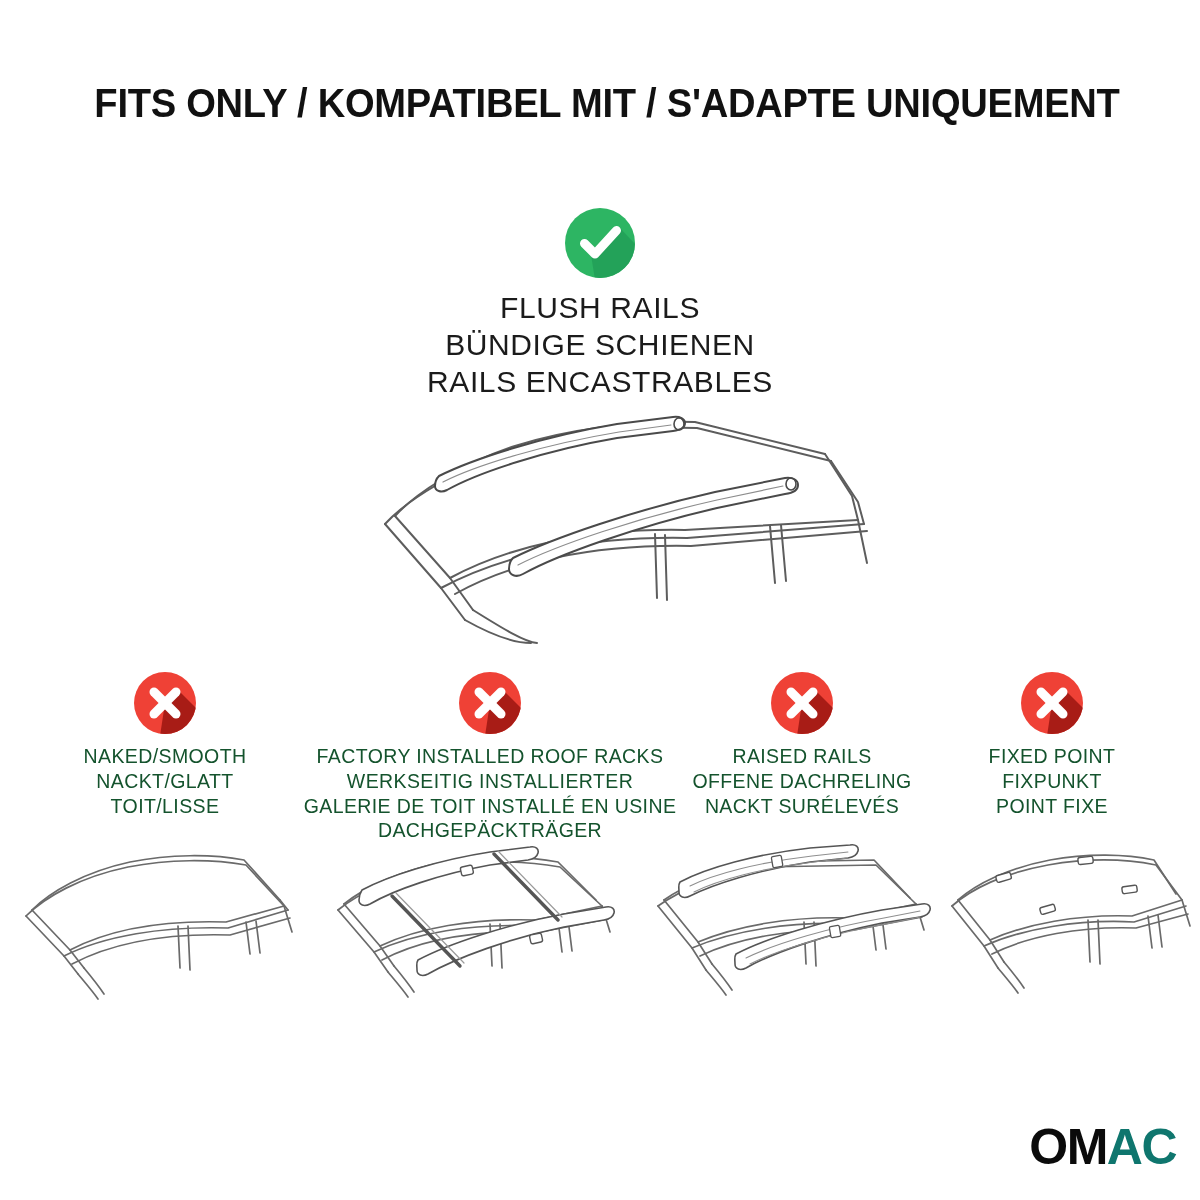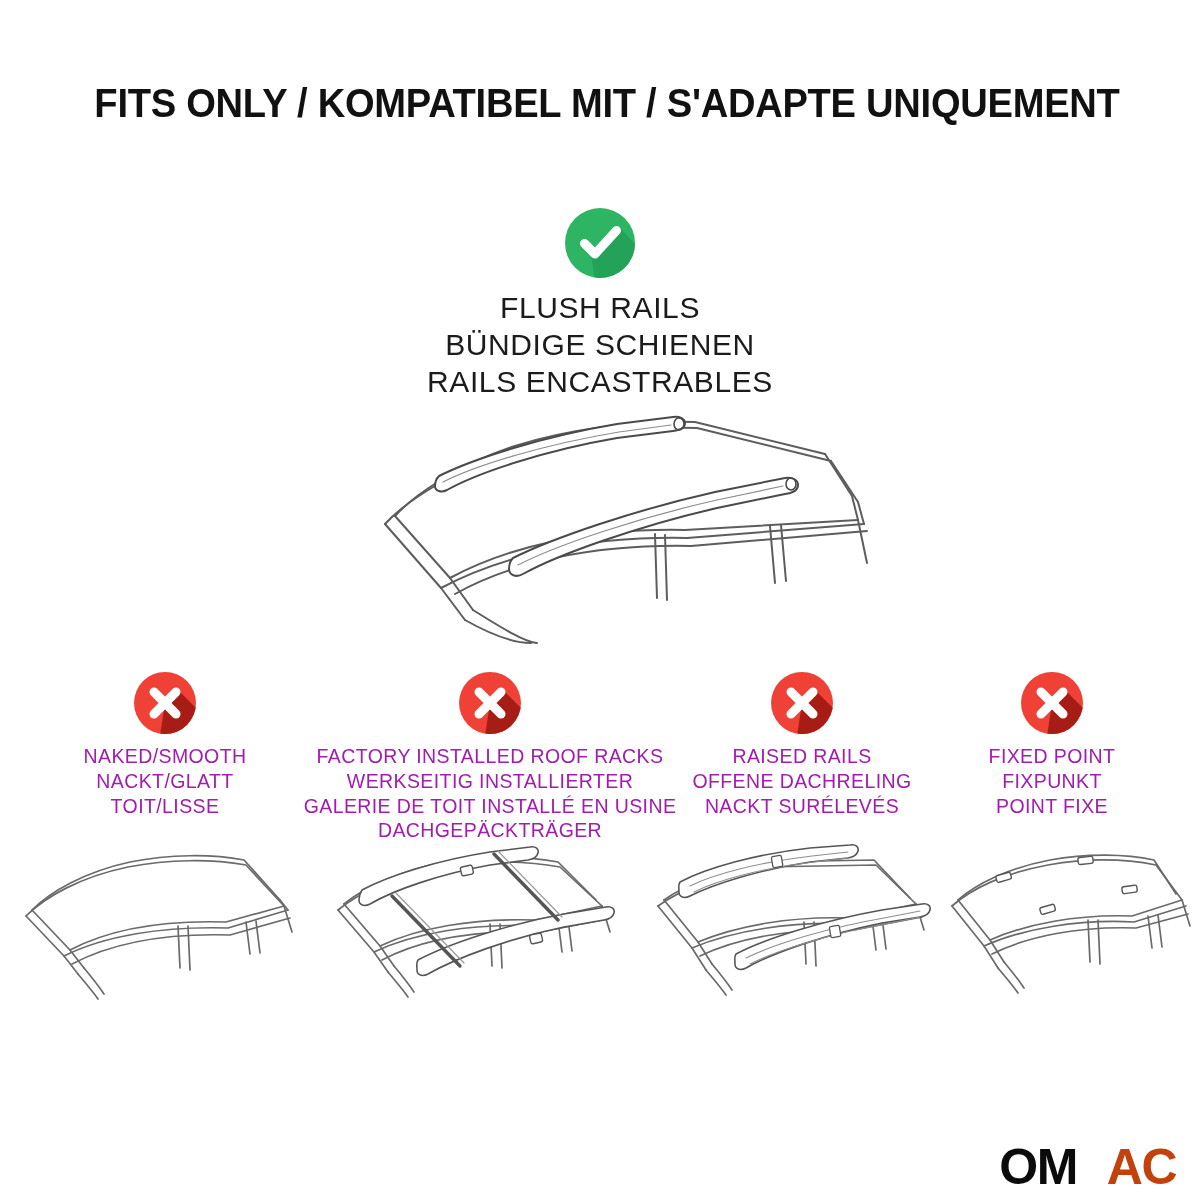--- a/index.html
+++ b/index.html
@@ -86,21 +86,21 @@
   .bad-item {
     position: absolute;
     text-align: center;
     top: 0;
   }
   .x-badge { display: block; margin: 0 auto 10px auto; }
   .bad-labels {
     font-size: 19.5px;
     line-height: 1.27;
     letter-spacing: 0.4px;
-    color: #a21caf;
+    color: #14532d;
     font-weight: 400;
   }
   .bad-labels div { white-space: nowrap; }
 
   .bad-item.i0 { left: 45px;  width: 240px; }
   .bad-item.i1 { left: 300px; width: 380px; }
   .bad-item.i2 { left: 672px; width: 260px; }
   .bad-item.i3 { left: 952px; width: 200px; }
 
   
@@ -108,35 +108,34 @@
   .roof-fig { position: absolute; top: 0; }
   .roof-fig.r0 { left: 12px;  width: 300px; height: 250px; }
   .roof-fig.r1 { left: 318px; width: 320px; height: 250px; }
   .roof-fig.r2 { left: 634px; width: 312px; height: 250px; }
   .roof-fig.r3 { left: 940px; width: 255px; height: 250px; }
 
   
   .logo {
     position: absolute;
     right: 24px;
-    bottom: 6px;
+    bottom: 26px;
     height: 54px;
     display: flex;
     align-items: center;
-    gap: 30px;
   }
   .logo-text {
     font-family: "Liberation Sans", sans-serif;
     font-weight: 700;
     font-size: 50px;
     letter-spacing: -1.5px;
     line-height: 1;
   }
   .logo-om { color: #0b0b0b; }
-  .logo-ac { color: #c2410c; }
+  .logo-ac { color: #0f766e; }
 
   svg { display: block; overflow: visible; }
 </style>
 </head>
 <body>
 
 <div class="page">
 
   <div class="header">
     <div class="header-title">FITS ONLY / KOMPATIBEL MIT / S'ADAPTE UNIQUEMENT</div>

